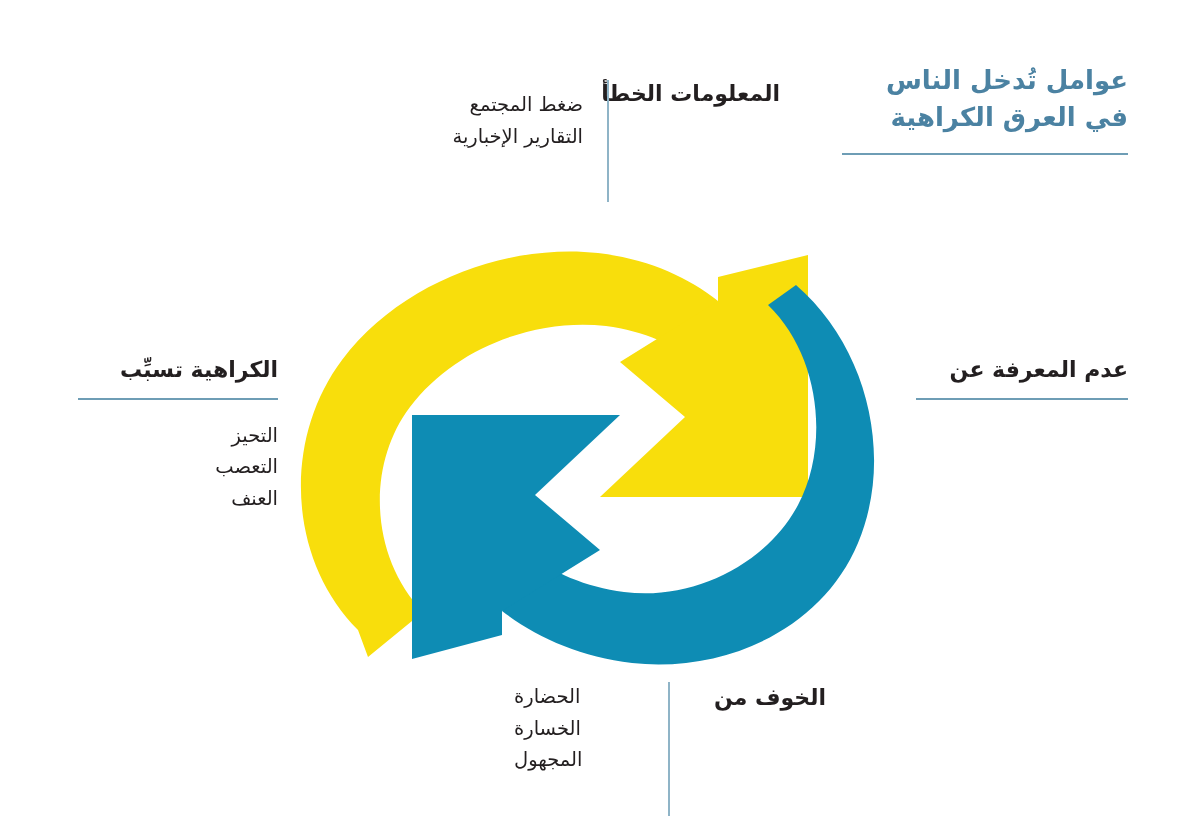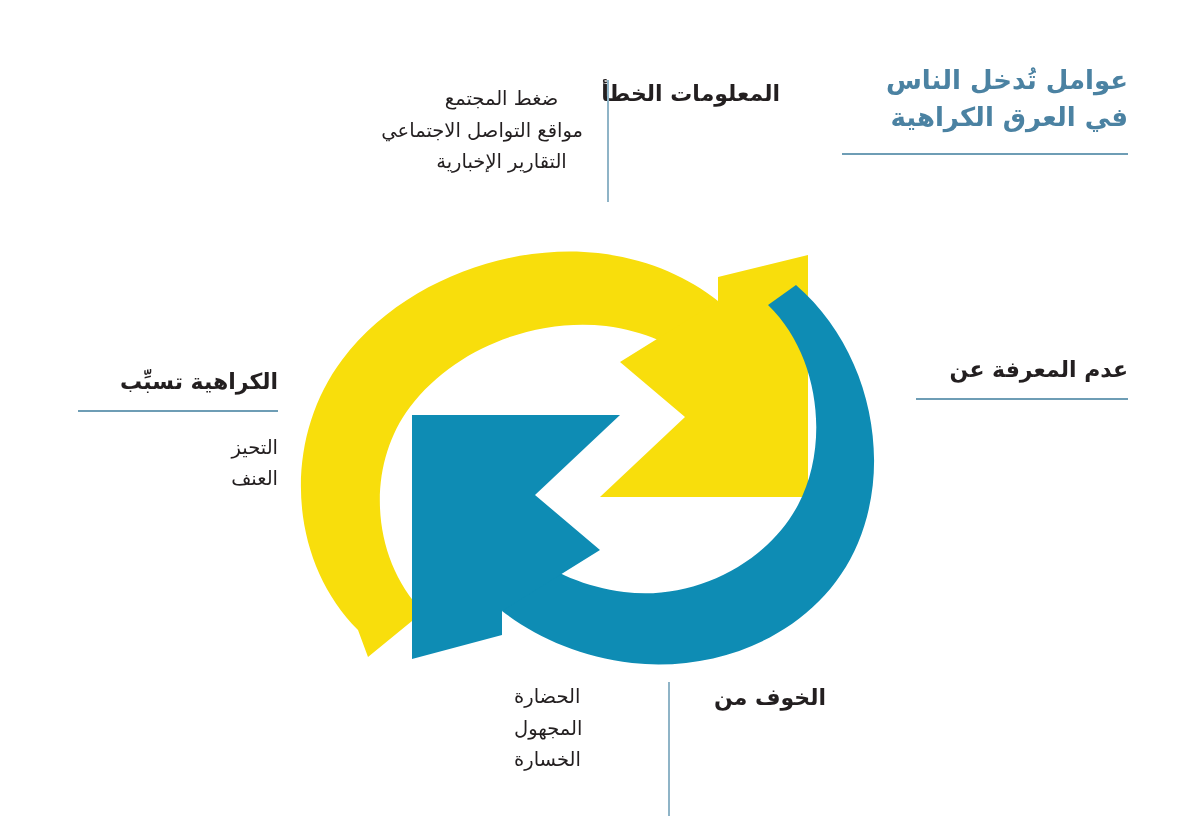--- a/index.html
+++ b/index.html
@@ -103,22 +103,22 @@
     text-align: right;
   }
   #misinformation-block .block-heading {
     position: absolute;
     right: 0;
     top: 12px;
   }
   #misinformation-block .item-list {
     position: absolute;
     right: 197px;
-    top: 15px;
-    text-align: center;
+    top: 21px;
+    text-align: right;
     width: 163px;
   }
   #misinformation-block .rule-v {
     right: 171px;
     top: 12px;
     height: 122px;
   }
 
   
   #ignorance-block {
@@ -130,21 +130,21 @@
   #ignorance-block .rule-h {
     margin-top: 14px;
   }
   #ignorance-block .item-list {
     margin-top: 20px;
   }
 
   
   #hatred-block {
     left: 78px;
-    top: 368px;
+    top: 356px;
     width: 200px;
     text-align: right;
   }
   #hatred-block .rule-h {
     margin-top: 14px;
   }
   #hatred-block .item-list {
     margin-top: 20px;
   }
 
@@ -225,42 +225,42 @@
     <div class="title-text">عوامل تُدخل الناس</div>
     <div class="title-text">في العرق الكراهية</div>
     <div class="rule-h"></div>
   </div>
 
   <div class="block" id="misinformation-block">
     <div class="block-heading">المعلومات الخطأ</div>
     <div class="rule-v"></div>
     <ul class="item-list">
       <li>ضغط المجتمع</li>
-      <li>مواقع التواصل الاجتماعي</li>
       <li>التقارير الإخبارية</li>
     </ul>
   </div>
 
   <div class="block" id="ignorance-block">
     <div class="block-heading">عدم المعرفة عن</div>
     <div class="rule-h"></div>
   </div>
 
   <div class="block" id="hatred-block">
     <div class="block-heading">الكراهية تسبِّب</div>
     <div class="rule-h"></div>
     <ul class="item-list">
       <li>التحيز</li>
+      <li>التعصب</li>
       <li>العنف</li>
     </ul>
   </div>
 
   <div class="block" id="fear-block">
     <div class="block-heading">الخوف من</div>
     <div class="rule-v"></div>
     <ul class="item-list">
       <li>الحضارة</li>
+      <li>الخسارة</li>
       <li>المجهول</li>
-      <li>الخسارة</li>
     </ul>
   </div>
 
 </div>
 
 </body></html>

